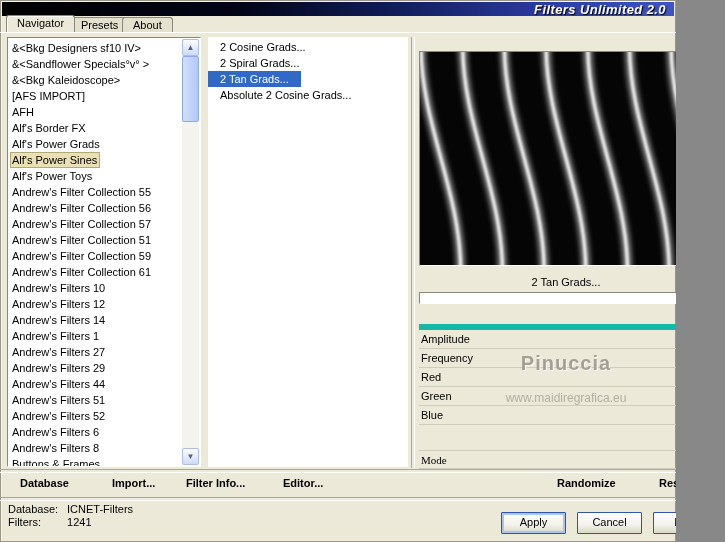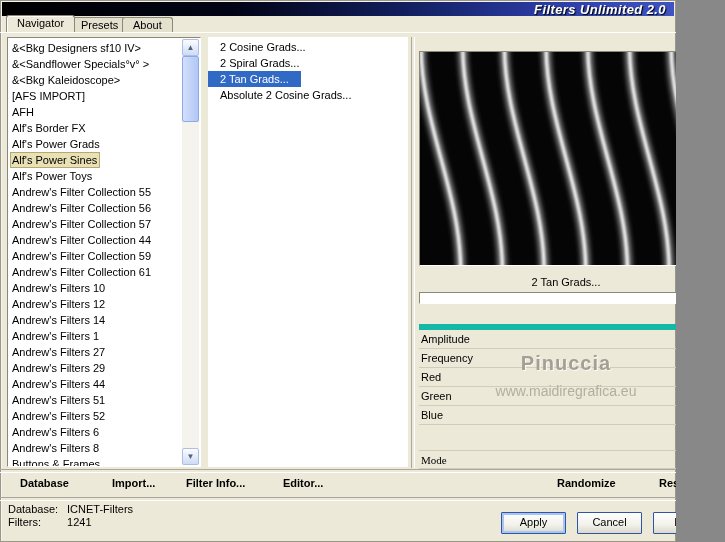--- a/index.html
+++ b/index.html
@@ -55,21 +55,21 @@
             background:#fff;border:1px solid;border-color:#8a887a #fff #fff #8a887a;}
   #params{position:absolute;left:419px;top:324px;width:294px;border-top:6px solid #14b8a6;}
   .prow{height:18px;display:flex;align-items:center;justify-content:space-between;
         border-bottom:1px solid #d0ccbc;padding:0 2px;}
   #mode-row{position:absolute;left:419px;top:450px;width:294px;height:17px;
             border-top:1px solid #d0ccbc;border-bottom:1px solid #d0ccbc;
             display:flex;align-items:center;justify-content:space-between;padding:0 2px;box-sizing:content-box;font-family:Liberation Serif, serif;}
   #watermark{position:absolute;left:419px;top:352px;width:294px;text-align:center;z-index:5;pointer-events:none;}
   #watermark .wm1{font-size:20px;font-weight:bold;color:#a5a096;letter-spacing:1px;
                   text-shadow:1px 1px 0 #fbfaf4;}
-  #watermark .wm2{font-size:14px;color:#b3aea1;margin-top:8px;}
+  #watermark .wm2{font-size:12px;color:#b3aea1;margin-top:16px;}
   
   .tbtn{position:absolute;top:470px;height:26px;line-height:26px;font-weight:bold;font-size:11px;}
   #tb-database{left:20px;}
   #tb-import{left:112px;}
   #tb-filterinfo{left:186px;}
   #tb-editor{left:283px;}
   #tb-randomize{left:557px;}
   #tb-reset{left:659px;}
   
   .status-line{position:absolute;left:8px;}
@@ -106,21 +106,21 @@
     <div class="lrow">&amp;&lt;Bkg Kaleidoscope&gt;</div>
     <div class="lrow">[AFS IMPORT]</div>
     <div class="lrow">AFH</div>
     <div class="lrow">Alf's Border FX</div>
     <div class="lrow">Alf's Power Grads</div>
     <div class="lrow sel">Alf's Power Sines</div>
     <div class="lrow">Alf's Power Toys</div>
     <div class="lrow">Andrew's Filter Collection 55</div>
     <div class="lrow">Andrew's Filter Collection 56</div>
     <div class="lrow">Andrew's Filter Collection 57</div>
-    <div class="lrow">Andrew's Filter Collection 44</div>
+    <div class="lrow">Andrew's Filter Collection 51</div>
     <div class="lrow">Andrew's Filter Collection 59</div>
     <div class="lrow">Andrew's Filter Collection 61</div>
     <div class="lrow">Andrew's Filters 10</div>
     <div class="lrow">Andrew's Filters 12</div>
     <div class="lrow">Andrew's Filters 14</div>
     <div class="lrow">Andrew's Filters 1</div>
     <div class="lrow">Andrew's Filters 27</div>
     <div class="lrow">Andrew's Filters 29</div>
     <div class="lrow">Andrew's Filters 44</div>
     <div class="lrow">Andrew's Filters 51</div>

